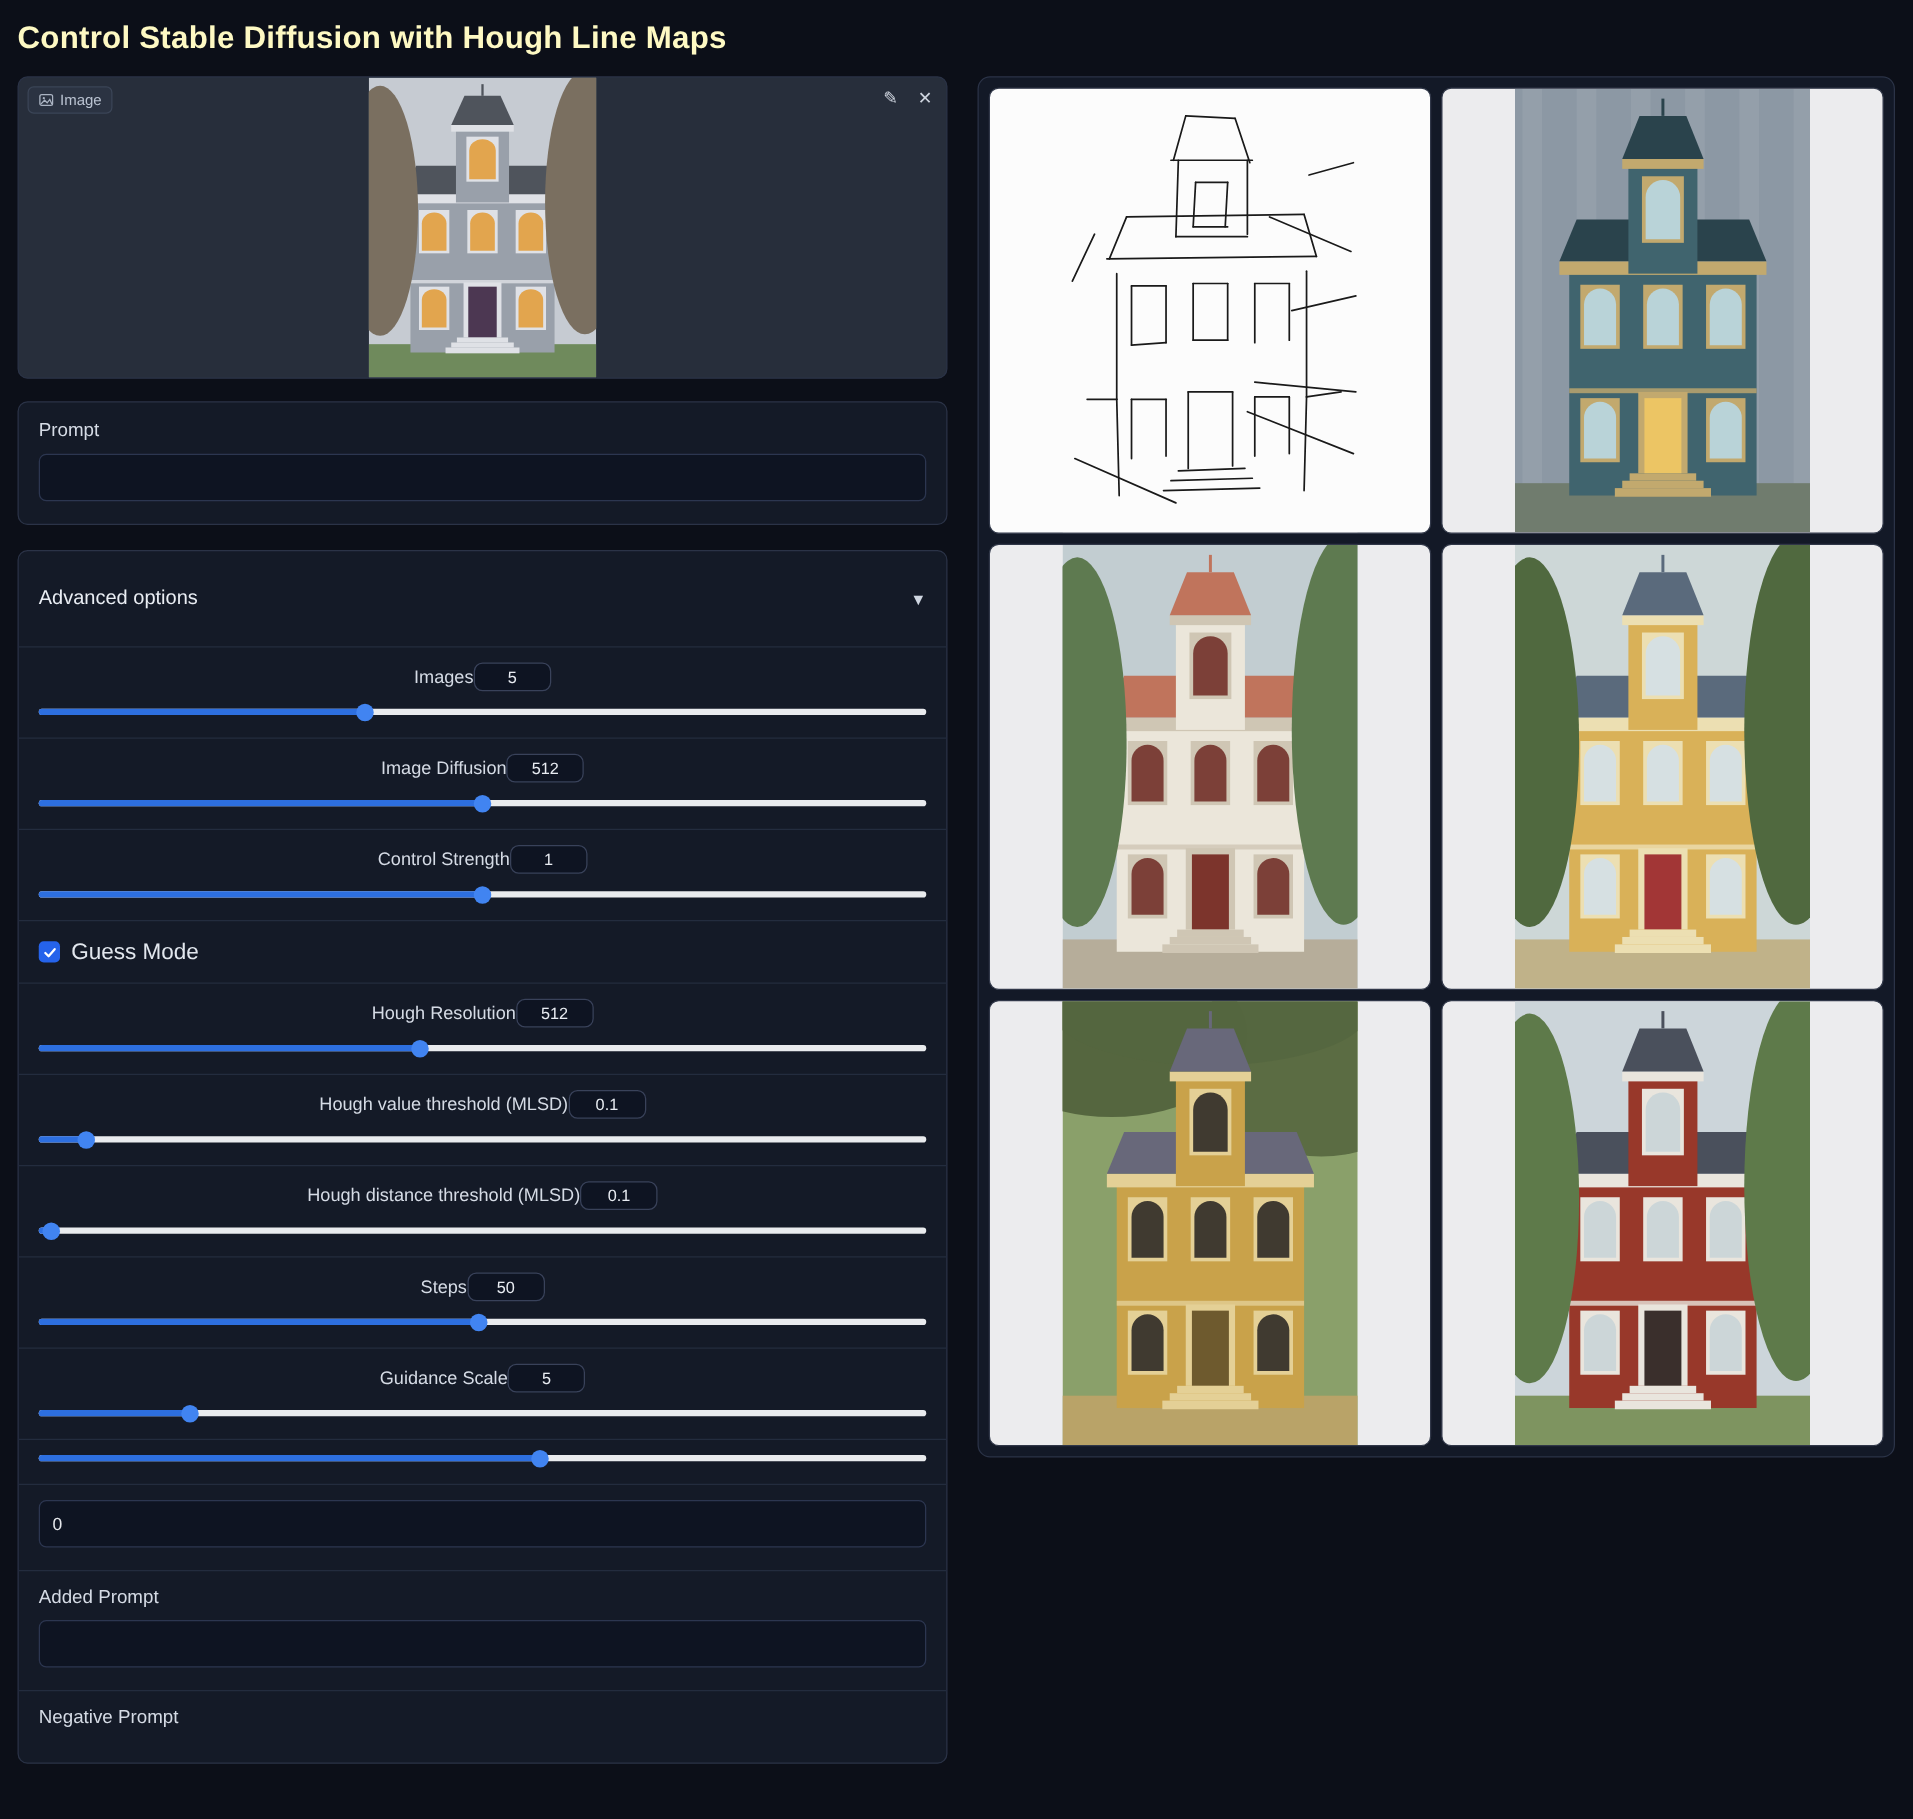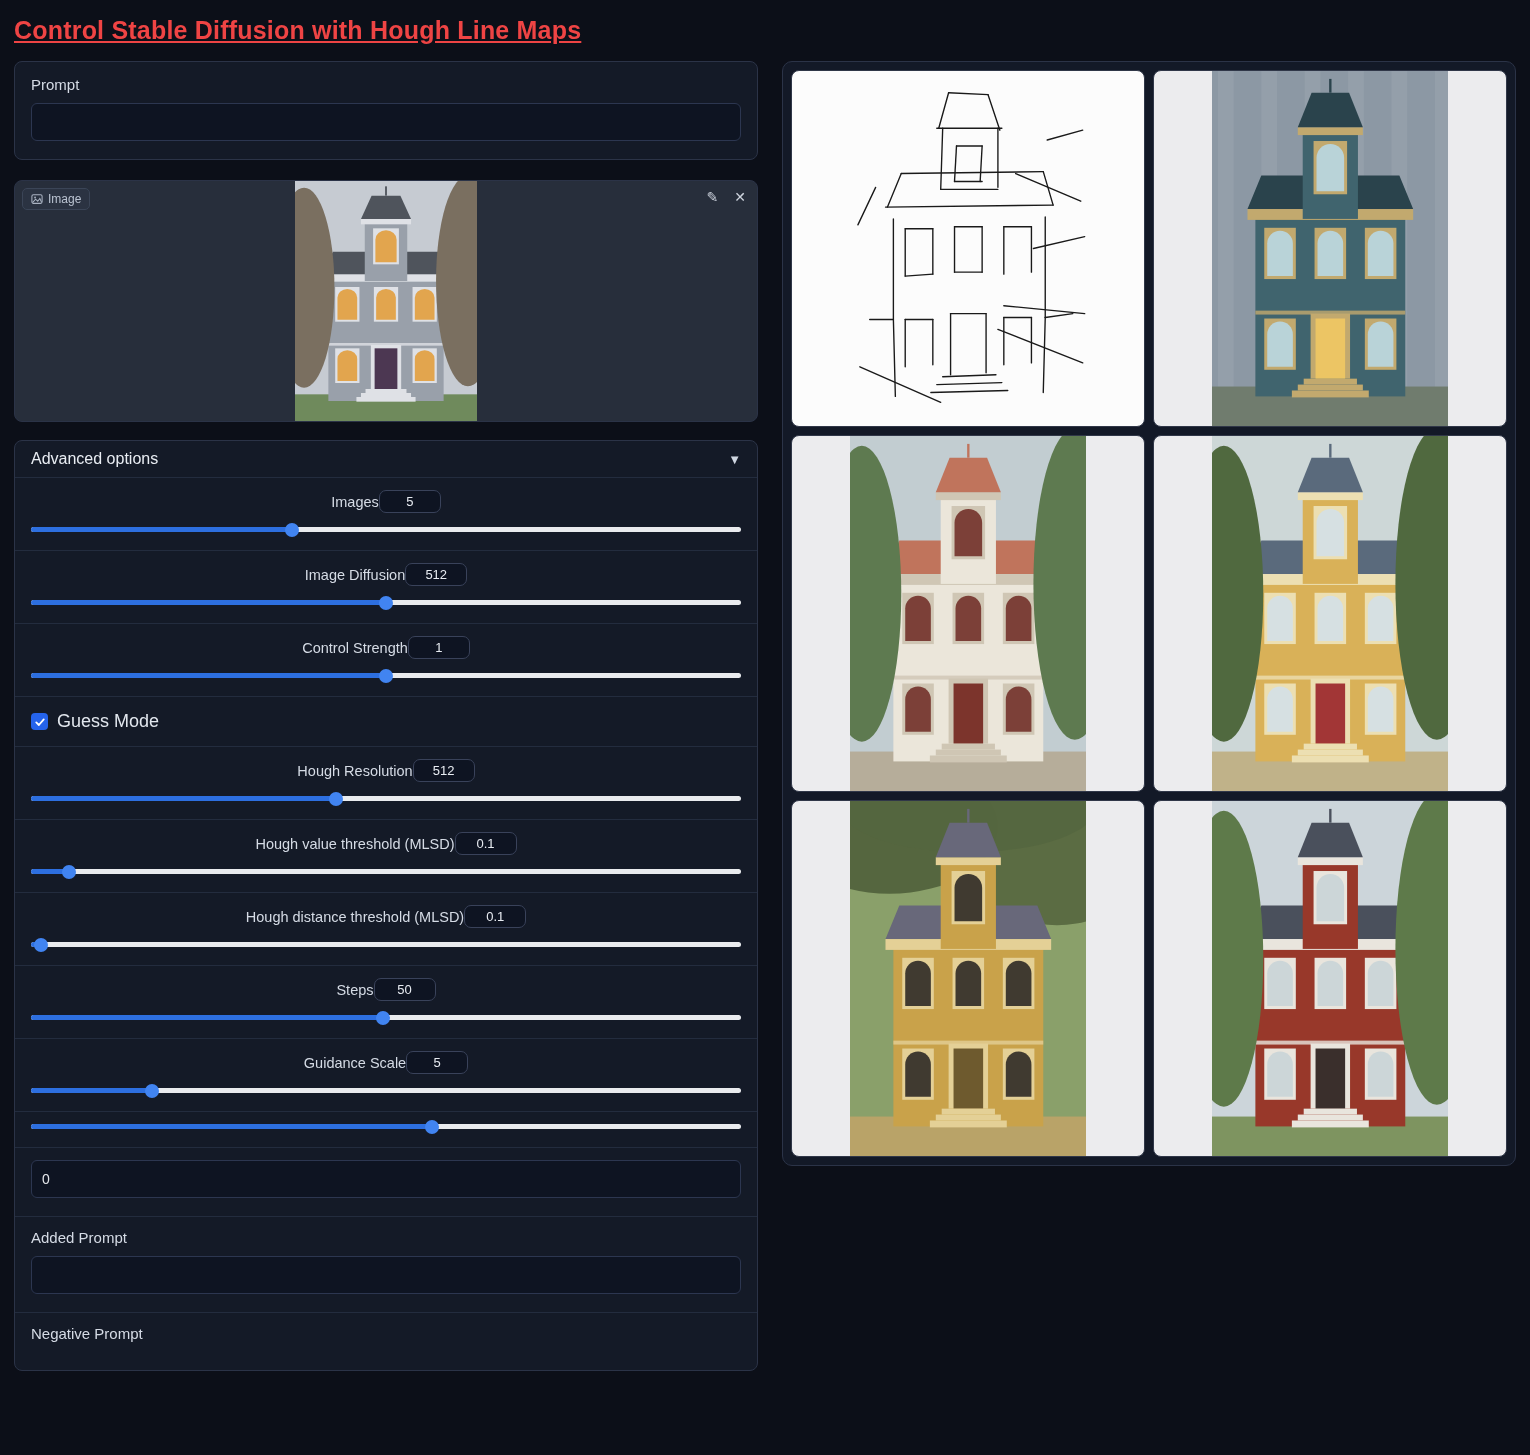--- a/index.html
+++ b/index.html
@@ -3,21 +3,21 @@
 <meta charset="utf-8">
 <style>
   * { box-sizing: border-box; }
   html,body { margin:0; padding:0; }
   body {
     width: 1530px; height: 1455px; overflow: hidden;
     background: #0c0f18; color: #e5e7eb;
     font-family: "Liberation Sans", sans-serif;
   }
   .app { padding: 12px 14px; }
-  h1.page-title { font-size: 25px; margin: 4px 0 16px 0; color: #ef4444; letter-spacing: .2px; text-decoration: underline; }
+  h1.page-title { font-size: 25px; margin: 4px 0 16px 0; color: #fef9c3; letter-spacing: .2px; }
   .cols { display: flex; gap: 24px; align-items: flex-start; }
   .left-col { width: 744px; flex: none; }
   .right-col { flex: 1; }
 
   .panel { background: #141a27; border: 1px solid #2b3347; border-radius: 8px; }
 
   
   .image-panel { height: 242px; position: relative; background: #272e3b; margin-bottom: 18px; overflow: hidden; }
   .img-label { position: absolute; top: 7px; left: 7px; z-index: 2; display: flex; align-items: center; gap: 5px;
     background: #2b3342; border: 1px solid #3b4557; border-radius: 5px; padding: 3px 8px;
@@ -41,21 +41,21 @@
     display: block; width: 100%; height: 38px; margin: 0 0 18px 0;
     border-radius: 8px; border: 1px solid #4e5a72;
     background: linear-gradient(180deg, #4e5c74, #38445c);
     color: #f2f5f9; font-size: 15px; font-weight: bold; cursor: pointer;
     font-family: "Liberation Sans", sans-serif;
   }
 
   
   .advanced { padding: 0; overflow: hidden; }
   .acc-header { display: flex; justify-content: space-between; align-items: center;
-    padding: 9px 16px; font-size: 16px; color: #e9edf3; cursor: pointer; }
+    padding: 29px 16px; font-size: 16px; color: #e9edf3; cursor: pointer; }
   .acc-arrow { font-size: 13px; color: #cfd6e1; }
   .srow { padding: 12px 16px 18px; border-top: 1px solid #232c3e; }
   .shead { display: flex; justify-content: center; align-items: center; margin-bottom: 14px; }
   .slabel { font-size: 14.5px; color: #d5dbe5; }
   .svalue { background: #0e1422; border: 1px solid #39425a; border-radius: 7px;
     padding: 3px 13px; font-size: 13px; color: #e8ecf2; min-width: 62px; text-align: center; cursor: text; }
   .strack { position: relative; height: 5px; border-radius: 3px; background: #e9ebee; cursor: pointer; }
   .sfill { position: absolute; left: 0; top: 0; bottom: 0; border-radius: 3px; background: #2d6fe0; }
   .shandle { position: absolute; top: 50%; width: 14px; height: 14px; border-radius: 50%;
     background: #4184f1; transform: translate(-50%,-50%); cursor: grab; }
@@ -74,25 +74,20 @@
 </style>
 </head>
 <body>
 
 <div class="app">
   <h1 class="page-title">Control Stable Diffusion with Hough Line Maps</h1>
 
   <div class="cols">
 
     <div class="left-col">
-
-      <div class="panel prompt-panel">
-        <label class="field-label">Prompt</label>
-        <input class="text-input" value="" style="">
-      </div>
 
       <div class="panel image-panel">
         <div class="img-label">
           <svg viewBox="0 0 16 16" fill="none" stroke="#aab3c2" stroke-width="1.4">
             <rect x="1.2" y="2.2" width="13.6" height="11.6" rx="2"></rect>
             <circle cx="5.4" cy="6" r="1.2" fill="#aab3c2" stroke="none"></circle>
             <path d="M2.2 12.4 L6.2 8.2 L9 11 L11.8 7.4 L14 12.2"></path>
           </svg>
           <span>Image</span>
         </div>
@@ -126,20 +121,25 @@
               <path d="M 158 267 A 13 13 0 0 1 184 267 L 184 300 L 158 300 Z" fill="#e2a54e"></path>
               <rect x="100" y="246" width="40" height="66" fill="#dfe1e6"></rect>
               <rect x="105" y="251" width="30" height="61" fill="#4c3752"></rect>
               <rect x="93" y="312" width="54" height="6" fill="#dfe1e6"></rect>
               <rect x="87" y="318" width="66" height="6" fill="#dfe1e6"></rect>
               <rect x="81" y="324" width="78" height="7" fill="#dfe1e6"></rect>
               <ellipse cx="12" cy="160" rx="40" ry="150" fill="#7a6f60"></ellipse>
               <ellipse cx="228" cy="150" rx="42" ry="158" fill="#7a6f60"></ellipse>
             </svg>
           </div>
+      </div>
+
+      <div class="panel prompt-panel">
+        <label class="field-label">Prompt</label>
+        <input class="text-input" value="" style="">
       </div>
 
 
       <div class="panel advanced">
         <div class="acc-header">
           <span>Advanced options</span>
           <span class="acc-arrow">▼</span>
         </div>
 
         <div id="sliders-top">

